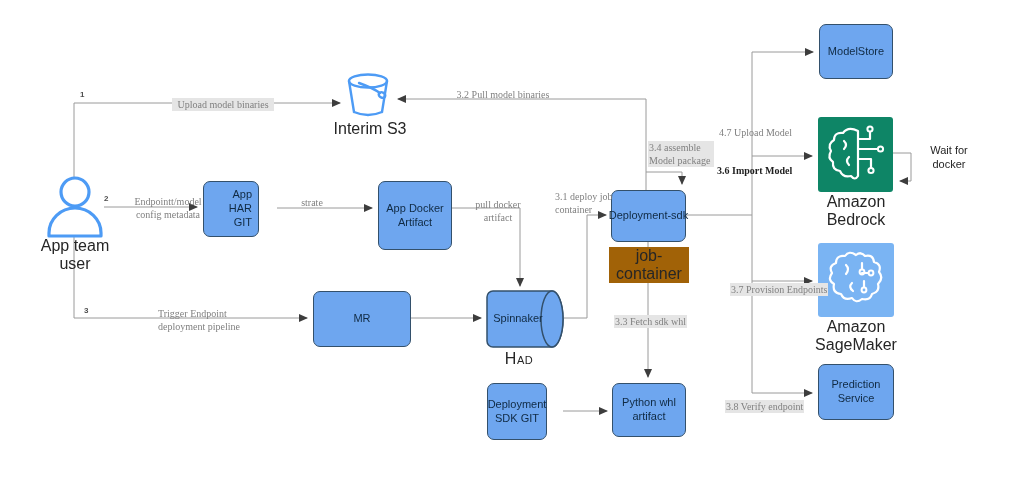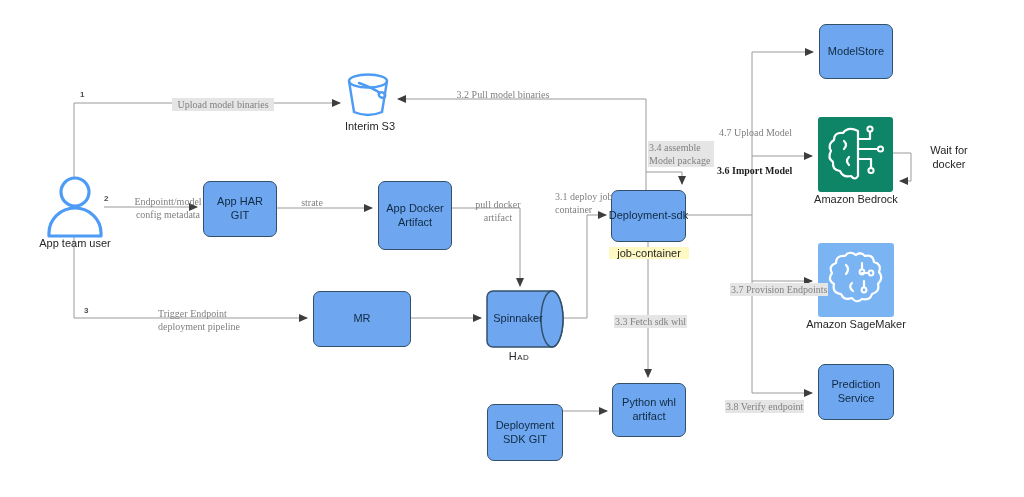--- a/index.html
+++ b/index.html
@@ -11,21 +11,21 @@
   .node{position:absolute;z-index:2;background:var(--node-fill);border:1.5px solid var(--node-border);
     border-radius:7px;display:flex;align-items:center;justify-content:center;text-align:center;
     color:var(--node-text);font-size:11px;line-height:1.25;padding:8px 6px;box-sizing:border-box;}
   .nowrap{white-space:nowrap;padding:0;}
   .tile{position:absolute;z-index:2;border-radius:3px;display:flex;align-items:center;justify-content:center;}
   .lbl{position:absolute;z-index:3;font-size:10px;line-height:1.3;color:var(--edge-label);font-family:Liberation Serif, serif;}
   .lbl.bgw{background:#e5e5e5;padding:0 1px;}
   .lbl.c{text-align:center;}
   .lbl.nw{white-space:nowrap;}
   .num{position:absolute;z-index:3;font-size:8px;font-weight:bold;color:var(--step-number);}
-  .cap{position:absolute;z-index:3;font-size:11px;color:var(--caption);text-align:center;}
+  .cap{position:absolute;z-index:3;font-size:16px;color:var(--caption);text-align:center;}
   .boldlbl{font-weight:bold;color:var(--bold-label);}
   .smallcaps{font-variant:small-caps;letter-spacing:.5px;}
   .waitlbl{position:absolute;z-index:3;font-size:11px;color:var(--caption);text-align:center;line-height:1.3;}
   .icowrap{position:absolute;z-index:2;}
 </style>
 </head>
 <body>
 
 <div id="canvas">
 
@@ -107,32 +107,32 @@
       <g fill="none" stroke="var(--person-blue)" stroke-width="2.4" stroke-linecap="round">
         <ellipse cx="22" cy="9" rx="19" ry="6.5"></ellipse>
         <path d="M 3,9 L 8,40 M 41,9 L 36,40 M 8,40 Q 22,46 36,40"></path>
         <path d="M 13,11 Q 27,16 34,21"></path>
         <ellipse cx="36" cy="23" rx="3.4" ry="2.6" transform="rotate(25 36 23)"></ellipse>
       </g>
     </svg>
   </div>
   <div class="cap" style="left:330px;top:120px;width:80px;">Interim S3</div>
 
-  <div class="node" style="left:203px;top:181px;width:74px;height:56px;">App HAR GIT</div>
+  <div class="node" style="left:203px;top:181px;width:56px;height:56px;text-align:right;">App HAR GIT</div>
   <div class="node" style="left:378px;top:181px;width:74px;height:69px;">App Docker Artifact</div>
   <div class="node" style="left:313px;top:291px;width:98px;height:56px;">MR</div>
   <div class="node nowrap" style="left:611px;top:190px;width:75px;height:52px;">Deployment-sdk</div>
-  <div class="node" style="left:487px;top:404px;width:76px;height:57px;">Deployment SDK GIT</div>
+  <div class="node" style="left:487px;top:383px;width:60px;height:57px;">Deployment SDK GIT</div>
   <div class="node" style="left:612px;top:383px;width:74px;height:54px;">Python whl artifact</div>
   <div class="node" style="left:819px;top:24px;width:74px;height:55px;">ModelStore</div>
   <div class="node" style="left:818px;top:364px;width:76px;height:56px;">Prediction Service</div>
 
   <div class="node" style="left:489px;top:292px;width:58px;height:54px;background:transparent;border:none;">Spinnaker</div>
   <div class="cap smallcaps" style="left:487px;top:350px;width:64px;">Had</div>
-  <div class="cap" style="left:609px;top:247px;width:80px;background:#fef9c3;">job-container</div>
+  <div class="cap" style="left:609px;top:247px;width:80px;background:#a16207;">job-container</div>
 
   <div class="tile" style="left:818px;top:117px;width:75px;height:75px;background:var(--bedrock-green);">
     <svg width="75" height="75" viewBox="0 0 75 75">
       <g fill="none" stroke="#fff" stroke-width="2.2" stroke-linecap="round" stroke-linejoin="round">
         <path d="M 40,14 Q 30,9 25,16 Q 16,15 16,23 Q 9,27 13,34 Q 9,41 15,45 Q 14,53 22,54 Q 25,61 33,59 Q 37,64 40,59 Z"></path>
         <path d="M 26,24 Q 30,28 26,32 M 31,40 Q 27,44 31,48"></path>
         <path d="M 40,22 H 52 V 15"></path>
         <path d="M 40,32 H 59"></path>
         <path d="M 40,42 H 53 V 50"></path>
       </g>

